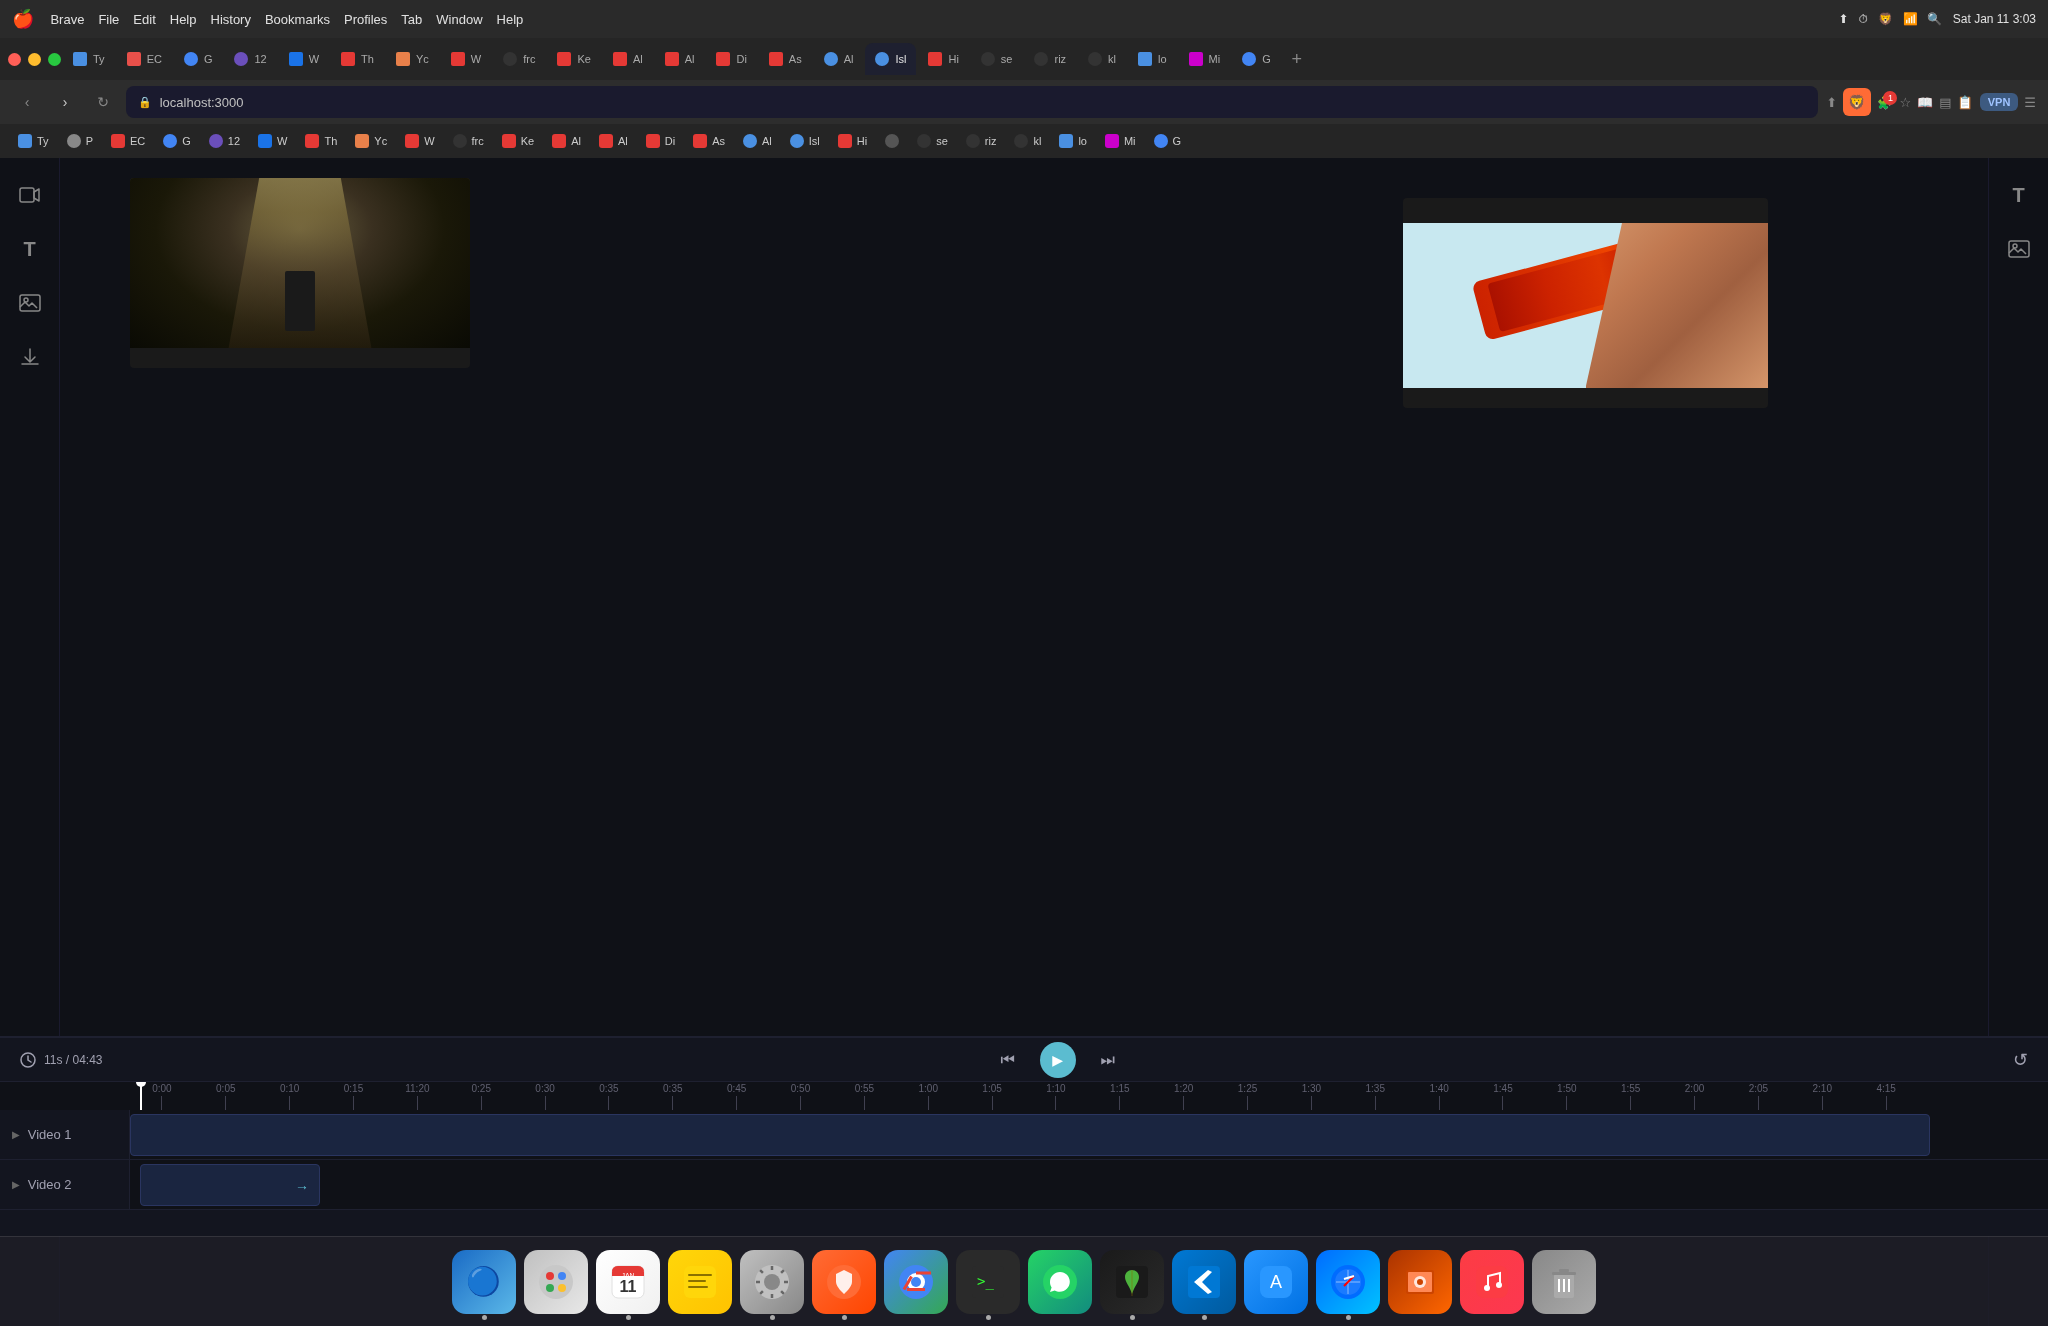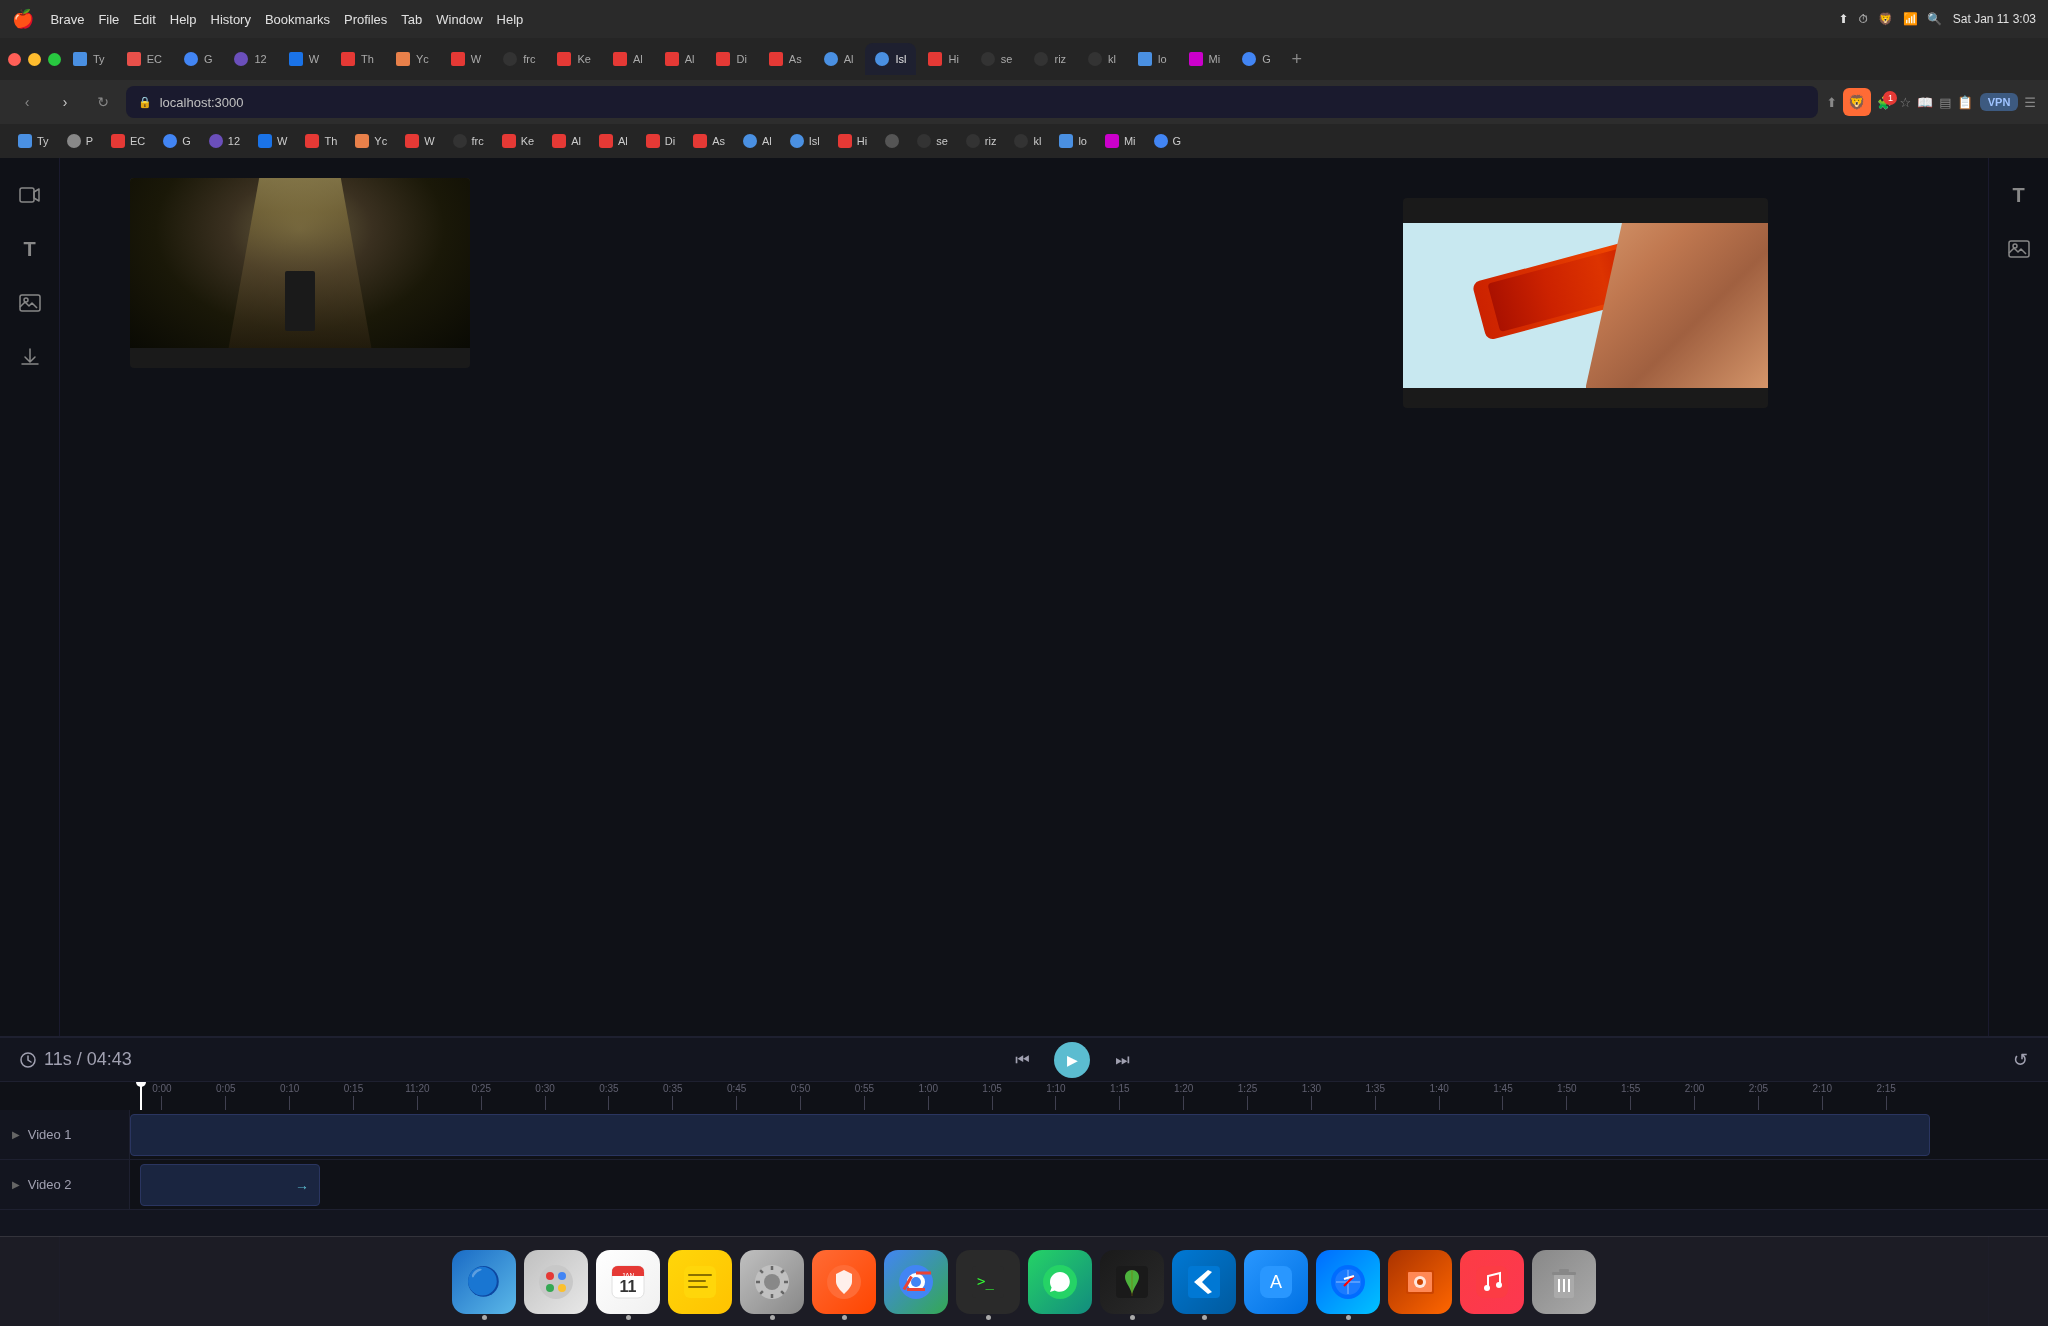--- a/index.html
+++ b/index.html
@@ -390,21 +390,21 @@
       height: 44px;
       padding: 0 20px;
       background: #13151f;
       border-bottom: 1px solid #1e2030;
     }
     .timeline-time {
       display: flex;
       align-items: center;
       gap: 8px;
       color: #a0a0b0;
-      font-size: 18px;
+      font-size: 12px;
     }
     .timeline-controls {
       display: flex;
       align-items: center;
       gap: 16px;
     }
     .ctrl-btn {
       width: 32px;
       height: 32px;
       display: flex;
@@ -1050,21 +1050,21 @@
         </div>
       <div class="ruler-mark">
           <span class="ruler-label">2:05</span>
           <div class="ruler-tick tall"></div>
         </div>
       <div class="ruler-mark">
           <span class="ruler-label">2:10</span>
           <div class="ruler-tick tall"></div>
         </div>
       <div class="ruler-mark">
-          <span class="ruler-label">2:15</span>
+          <span class="ruler-label">4:15</span>
           <div class="ruler-tick tall"></div>
         </div>
     </div>
   </div>
 
   <div class="timeline-tracks">
 
     <div class="track">
       <div class="track-label">
         <span class="track-arrow">▶</span>

